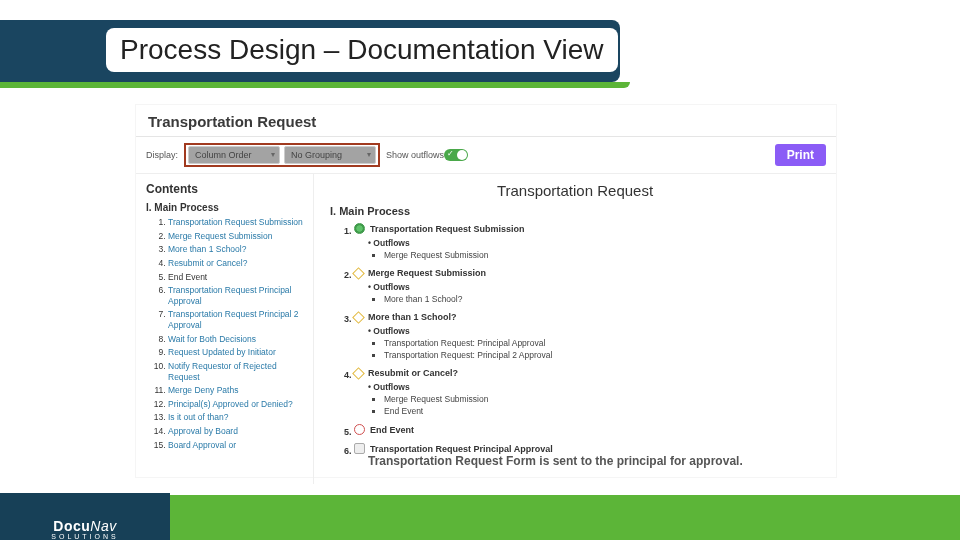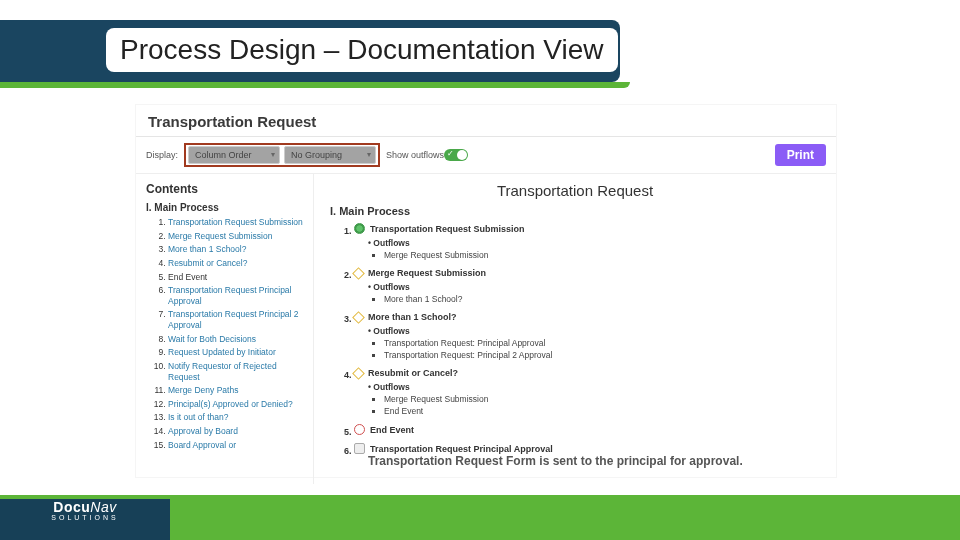--- a/index.html
+++ b/index.html
@@ -154,23 +154,23 @@
 
   
   .footer {
     position: absolute;
     bottom: 0; left: 0; width: 960px; height: 45px;
     background: #5cb538;
   }
   .footer-dark {
     position: absolute;
     bottom: 0; left: 0;
-    width: 170px; height: 41px;
+    width: 170px; height: 47px;
     background: #174057;
-    display: flex; align-items: center; justify-content: flex-start;
+    display: flex; align-items: center; justify-content: flex-end;
     flex-direction: column;
     color: #fff;
   }
   .logo-main { font-size: 14px; font-weight: 700; letter-spacing: .5px; }
   .logo-main .nav { font-style: italic; font-weight: 400;}
   .logo-sub { font-size: 7px; letter-spacing: 3px; margin-top: -1px;}
 </style>
 </head>
 <body>
 

